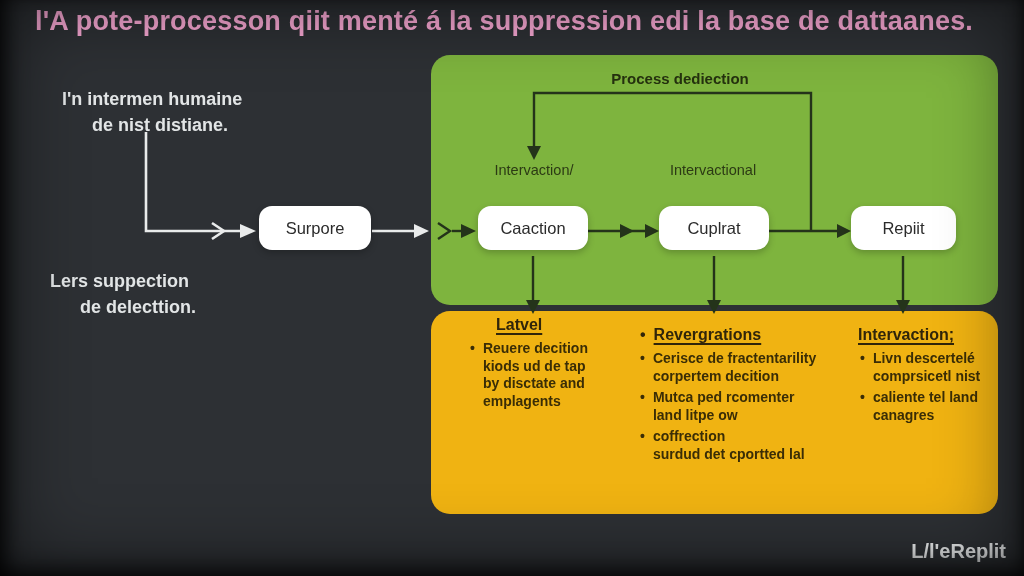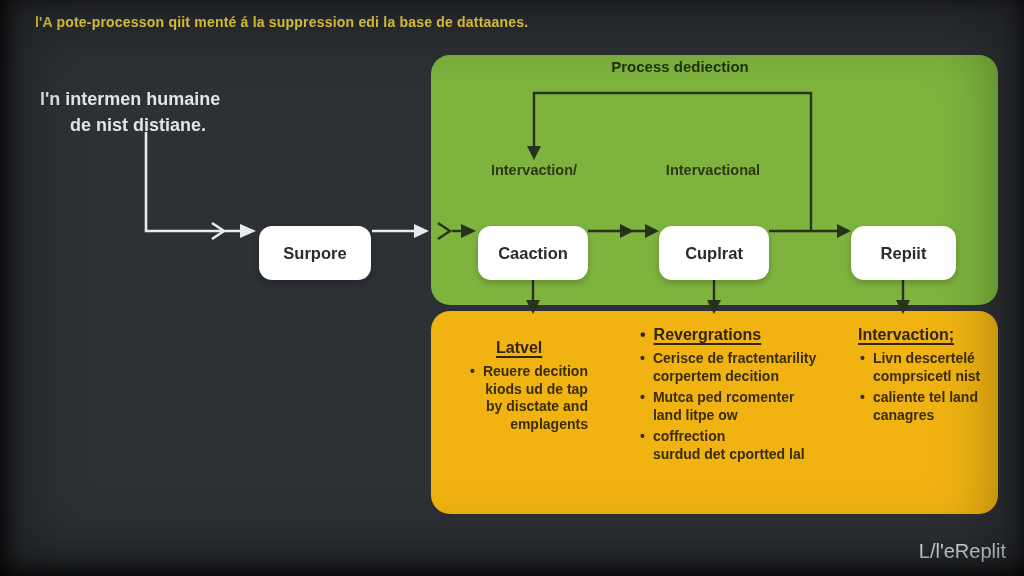--- a/index.html
+++ b/index.html
@@ -11,72 +11,76 @@
     --arrow-dark:#24331a;
   }
   *{margin:0;padding:0;box-sizing:border-box;}
   body{width:1024px;height:576px;font-family:"Liberation Sans","DejaVu Sans",sans-serif;}
   .canvas{position:relative;width:1024px;height:576px;background:var(--background);overflow:hidden;}
   .canvas::after{content:"";position:absolute;inset:0;pointer-events:none;
     box-shadow:inset 0 0 70px 14px rgba(0,0,0,.45),
                inset 14px 0 22px -10px rgba(0,0,0,.85),
                inset 0 -16px 24px -10px rgba(0,0,0,.75),
                inset -10px 0 18px -10px rgba(0,0,0,.6);}
-  .title{position:absolute;left:35px;top:14px;font-size:14px;font-weight:600;color:#fde047;letter-spacing:.2px;}
+  .title{position:absolute;left:35px;top:6px;font-size:27px;font-weight:600;color:#f9a8d4;letter-spacing:.2px;}
   .note{position:absolute;font-size:18px;font-weight:600;color:#e2e5e6;line-height:26px;}
-  .note-top{left:40px;top:86px;}
+  .note-top{left:62px;top:86px;}
   .note-bottom{left:50px;top:268px;}
   .note .indent{padding-left:30px;}
   .panel{position:absolute;left:431px;width:567px;border-radius:19px;}
   .green-panel{top:55px;height:250px;background:var(--panel-green);}
   .yellow-panel{top:311px;height:203px;background:var(--panel-yellow);}
-  .panel-title{position:absolute;left:580px;top:58px;width:200px;text-align:center;
+  .panel-title{position:absolute;left:580px;top:70px;width:200px;text-align:center;
     font-size:15px;font-weight:700;color:#25310f;}
   .step-label{position:absolute;top:161px;width:200px;text-align:center;
-    font-size:14.5px;font-weight:700;line-height:19px;color:#2c3a14;}
+    font-size:14.5px;font-weight:400;line-height:19px;color:#2c3a14;}
   .step-label.l1{left:434px;}
   .step-label.l2{left:613px;}
-  .node{position:absolute;top:206px;height:54px;background:var(--node-bg);border-radius:13px;
-    display:flex;align-items:center;justify-content:center;font-size:16.5px;font-weight:700;
-    color:#2b2b2b;box-shadow:0 3px 7px rgba(0,0,0,.22);margin-top:20px;}
+  .node{position:absolute;top:206px;height:44px;background:var(--node-bg);border-radius:13px;
+    display:flex;align-items:center;justify-content:center;font-size:16.5px;font-weight:400;
+    color:#2b2b2b;box-shadow:0 3px 7px rgba(0,0,0,.22);}
   .node-input{left:259px;width:112px;}
   .node-1{left:478px;width:110px;}
   .node-2{left:659px;width:110px;}
   .node-3{left:851px;width:105px;}
   .overlay{position:absolute;left:0;top:0;pointer-events:none;}
   .stroke-light{stroke:var(--arrow-light);stroke-width:2.6;fill:none;}
   .fill-light{fill:var(--arrow-light);stroke:none;}
   .stroke-dark{stroke:var(--arrow-dark);stroke-width:2.4;fill:none;}
   .fill-dark{fill:var(--arrow-dark);stroke:none;}
   .ycol{position:absolute;color:#3a2d06;}
-  .ycol-1{left:468px;top:339px;width:172px;text-align:right;}
+  .ycol-1{left:468px;top:316px;width:172px;}
   .ycol-2{left:640px;top:326px;width:200px;}
   .ycol-3{left:858px;top:326px;width:150px;}
   .yheader{font-size:16px;font-weight:700;color:#30250a;margin-bottom:6px;display:flex;gap:8px;}
   .yheader .hd{text-decoration:underline;text-decoration-thickness:2px;text-underline-offset:3px;}
   .ycol-1 .yheader{margin-left:28px;}
   .ybullet{display:flex;gap:8px;margin-bottom:4px;font-size:14px;font-weight:600;line-height:17.5px;}
   .ycol-1 .ybullet{margin-left:2px;}
   .ycol-3 .ybullet{margin-left:2px;}
   .dot{flex:0 0 auto;}
   .btext span{display:block;}
-  .footer{position:absolute;right:18px;top:540px;font-size:20px;font-weight:400;color:#eceeef;}
+  .footer{position:absolute;right:18px;top:540px;font-size:20px;font-weight:700;color:#eceeef;}
 </style>
 </head>
 <body>
 
 <div class="canvas">
 
   <div class="title">l'A pote-processon qiit menté á la suppression edi la base de dattaanes.</div>
 
   <div class="note note-top">
     <div>l'n intermen humaine</div>
     <div class="indent">de nist distiane.</div>
   </div>
 
+  <div class="note note-bottom">
+    <div>Lers suppection</div>
+    <div class="indent">de delecttion.</div>
+  </div>
 
   <div class="panel green-panel"></div>
   <div class="panel yellow-panel"></div>
 
   <div class="panel-title">Process dediection</div>
 
   <div class="step-label l1">
     <div>Intervaction/</div>
   </div>
   <div class="step-label l2">

